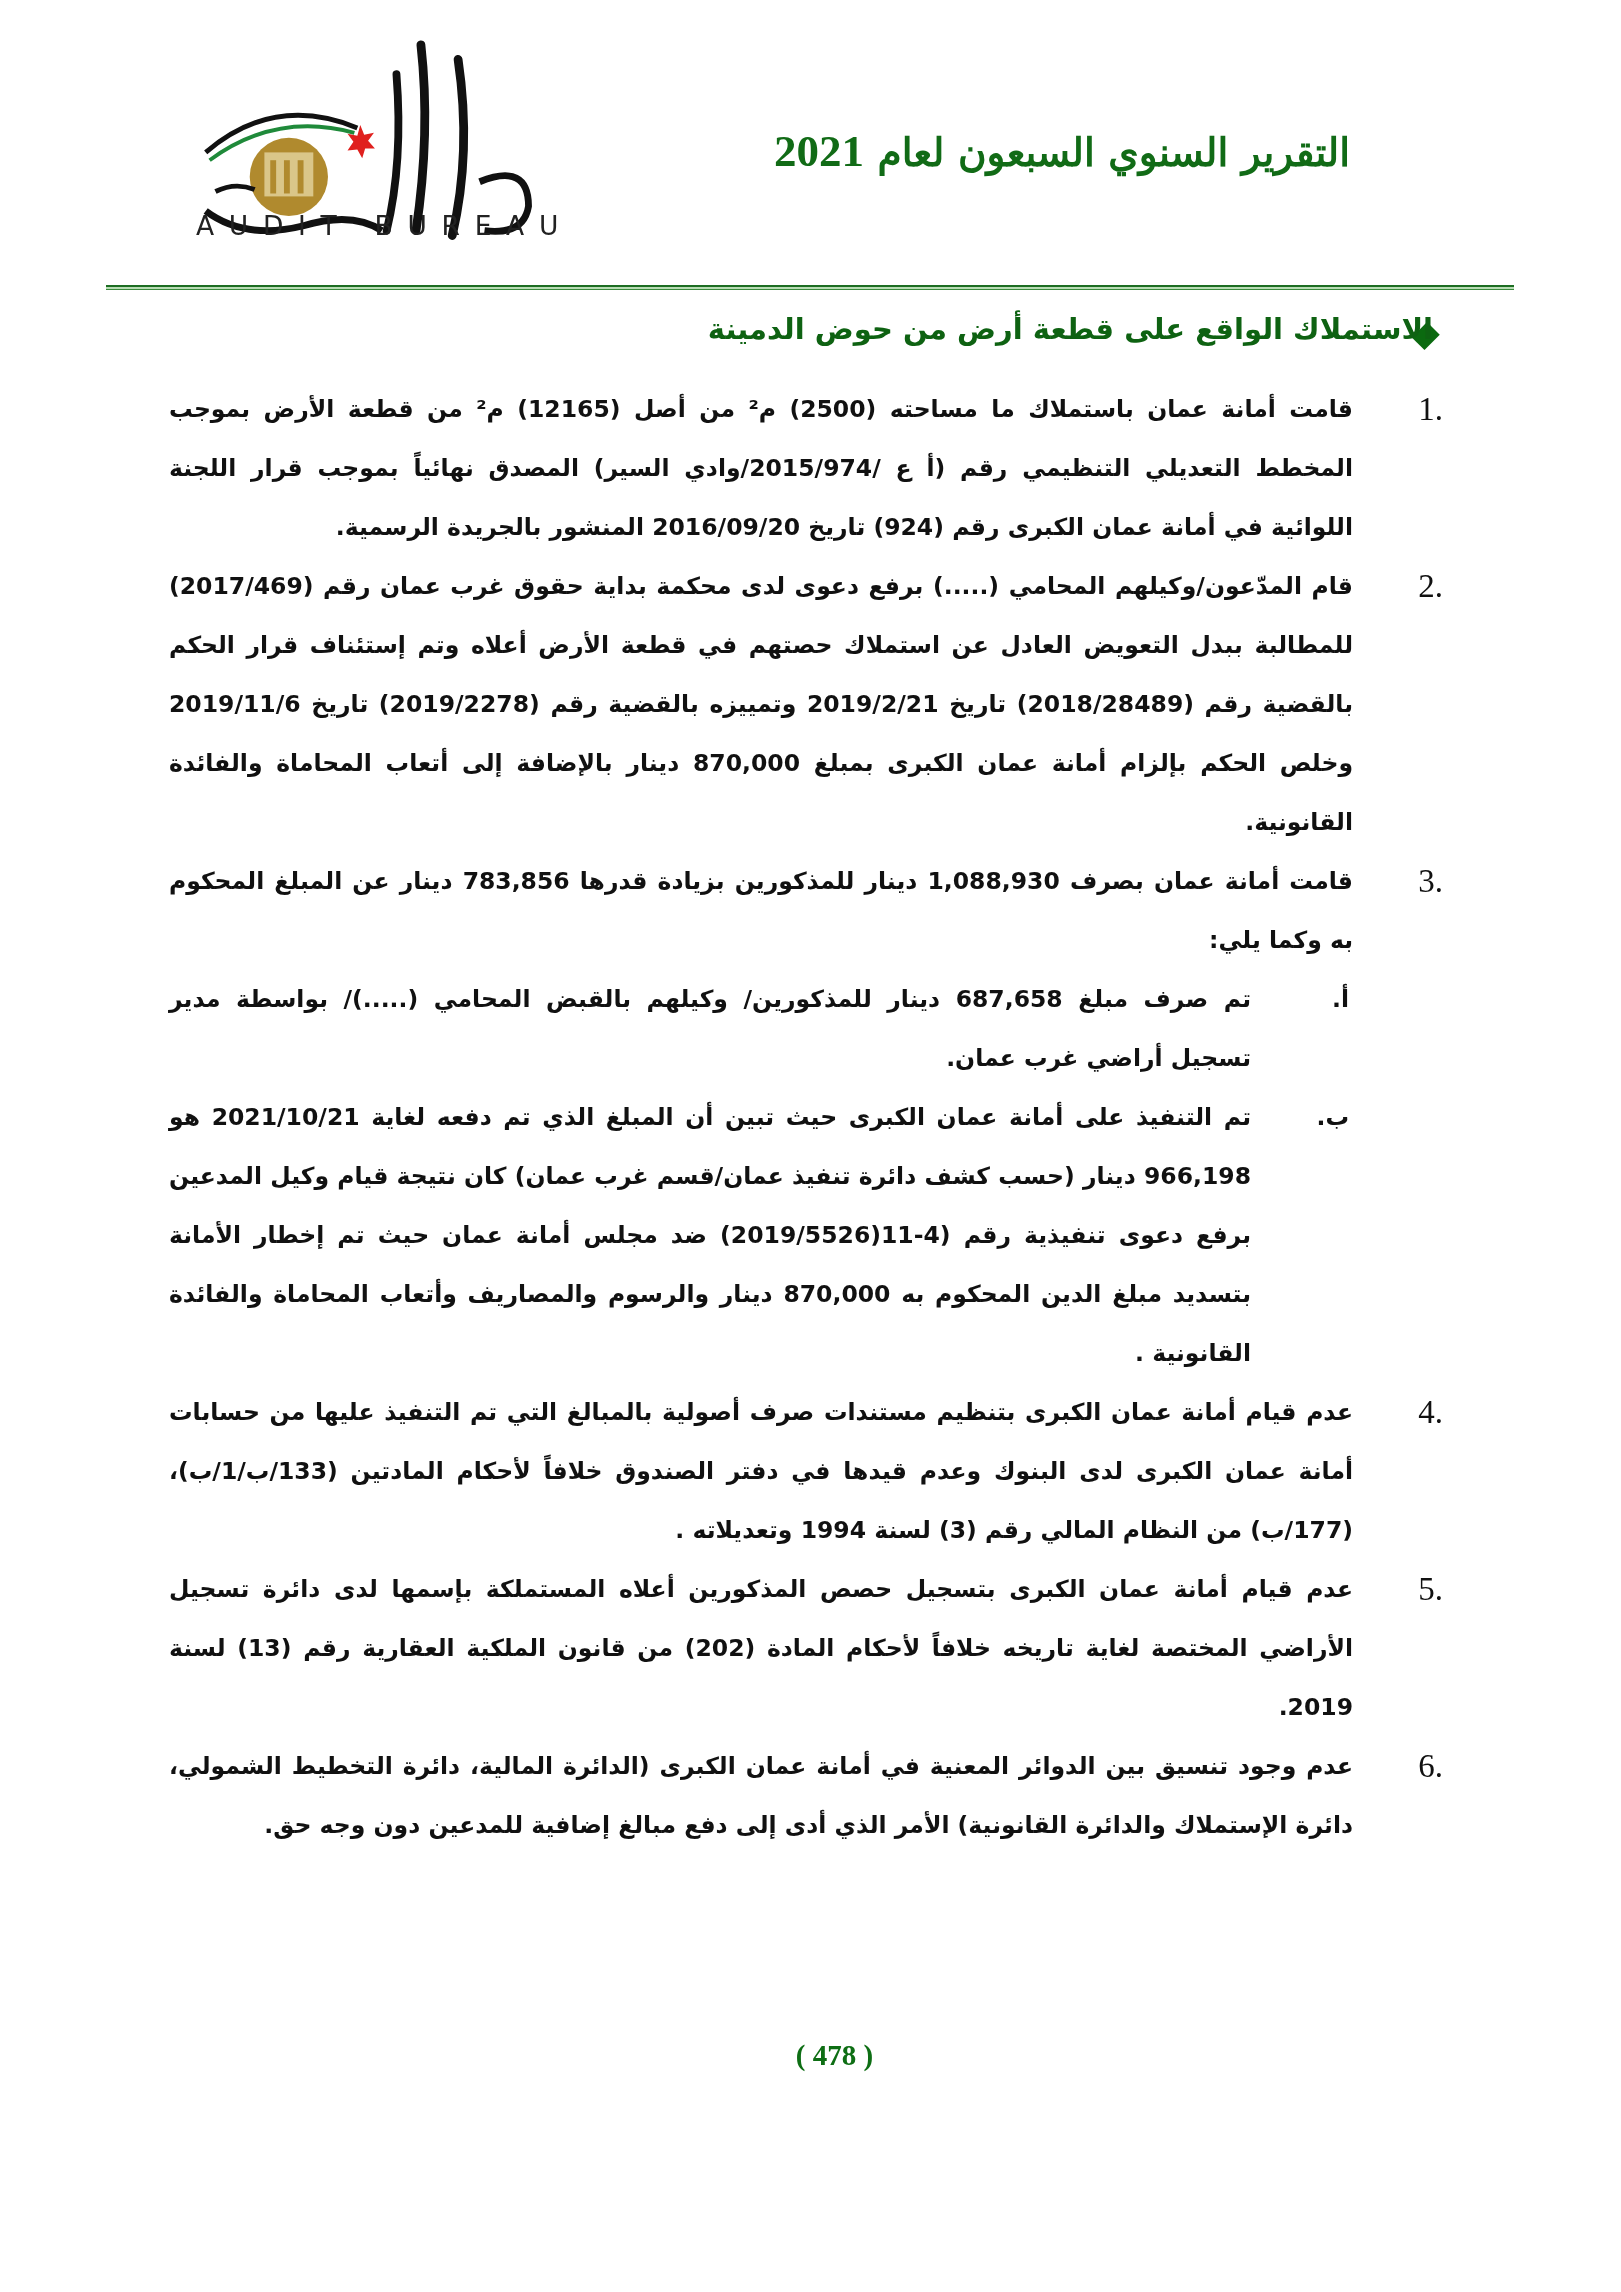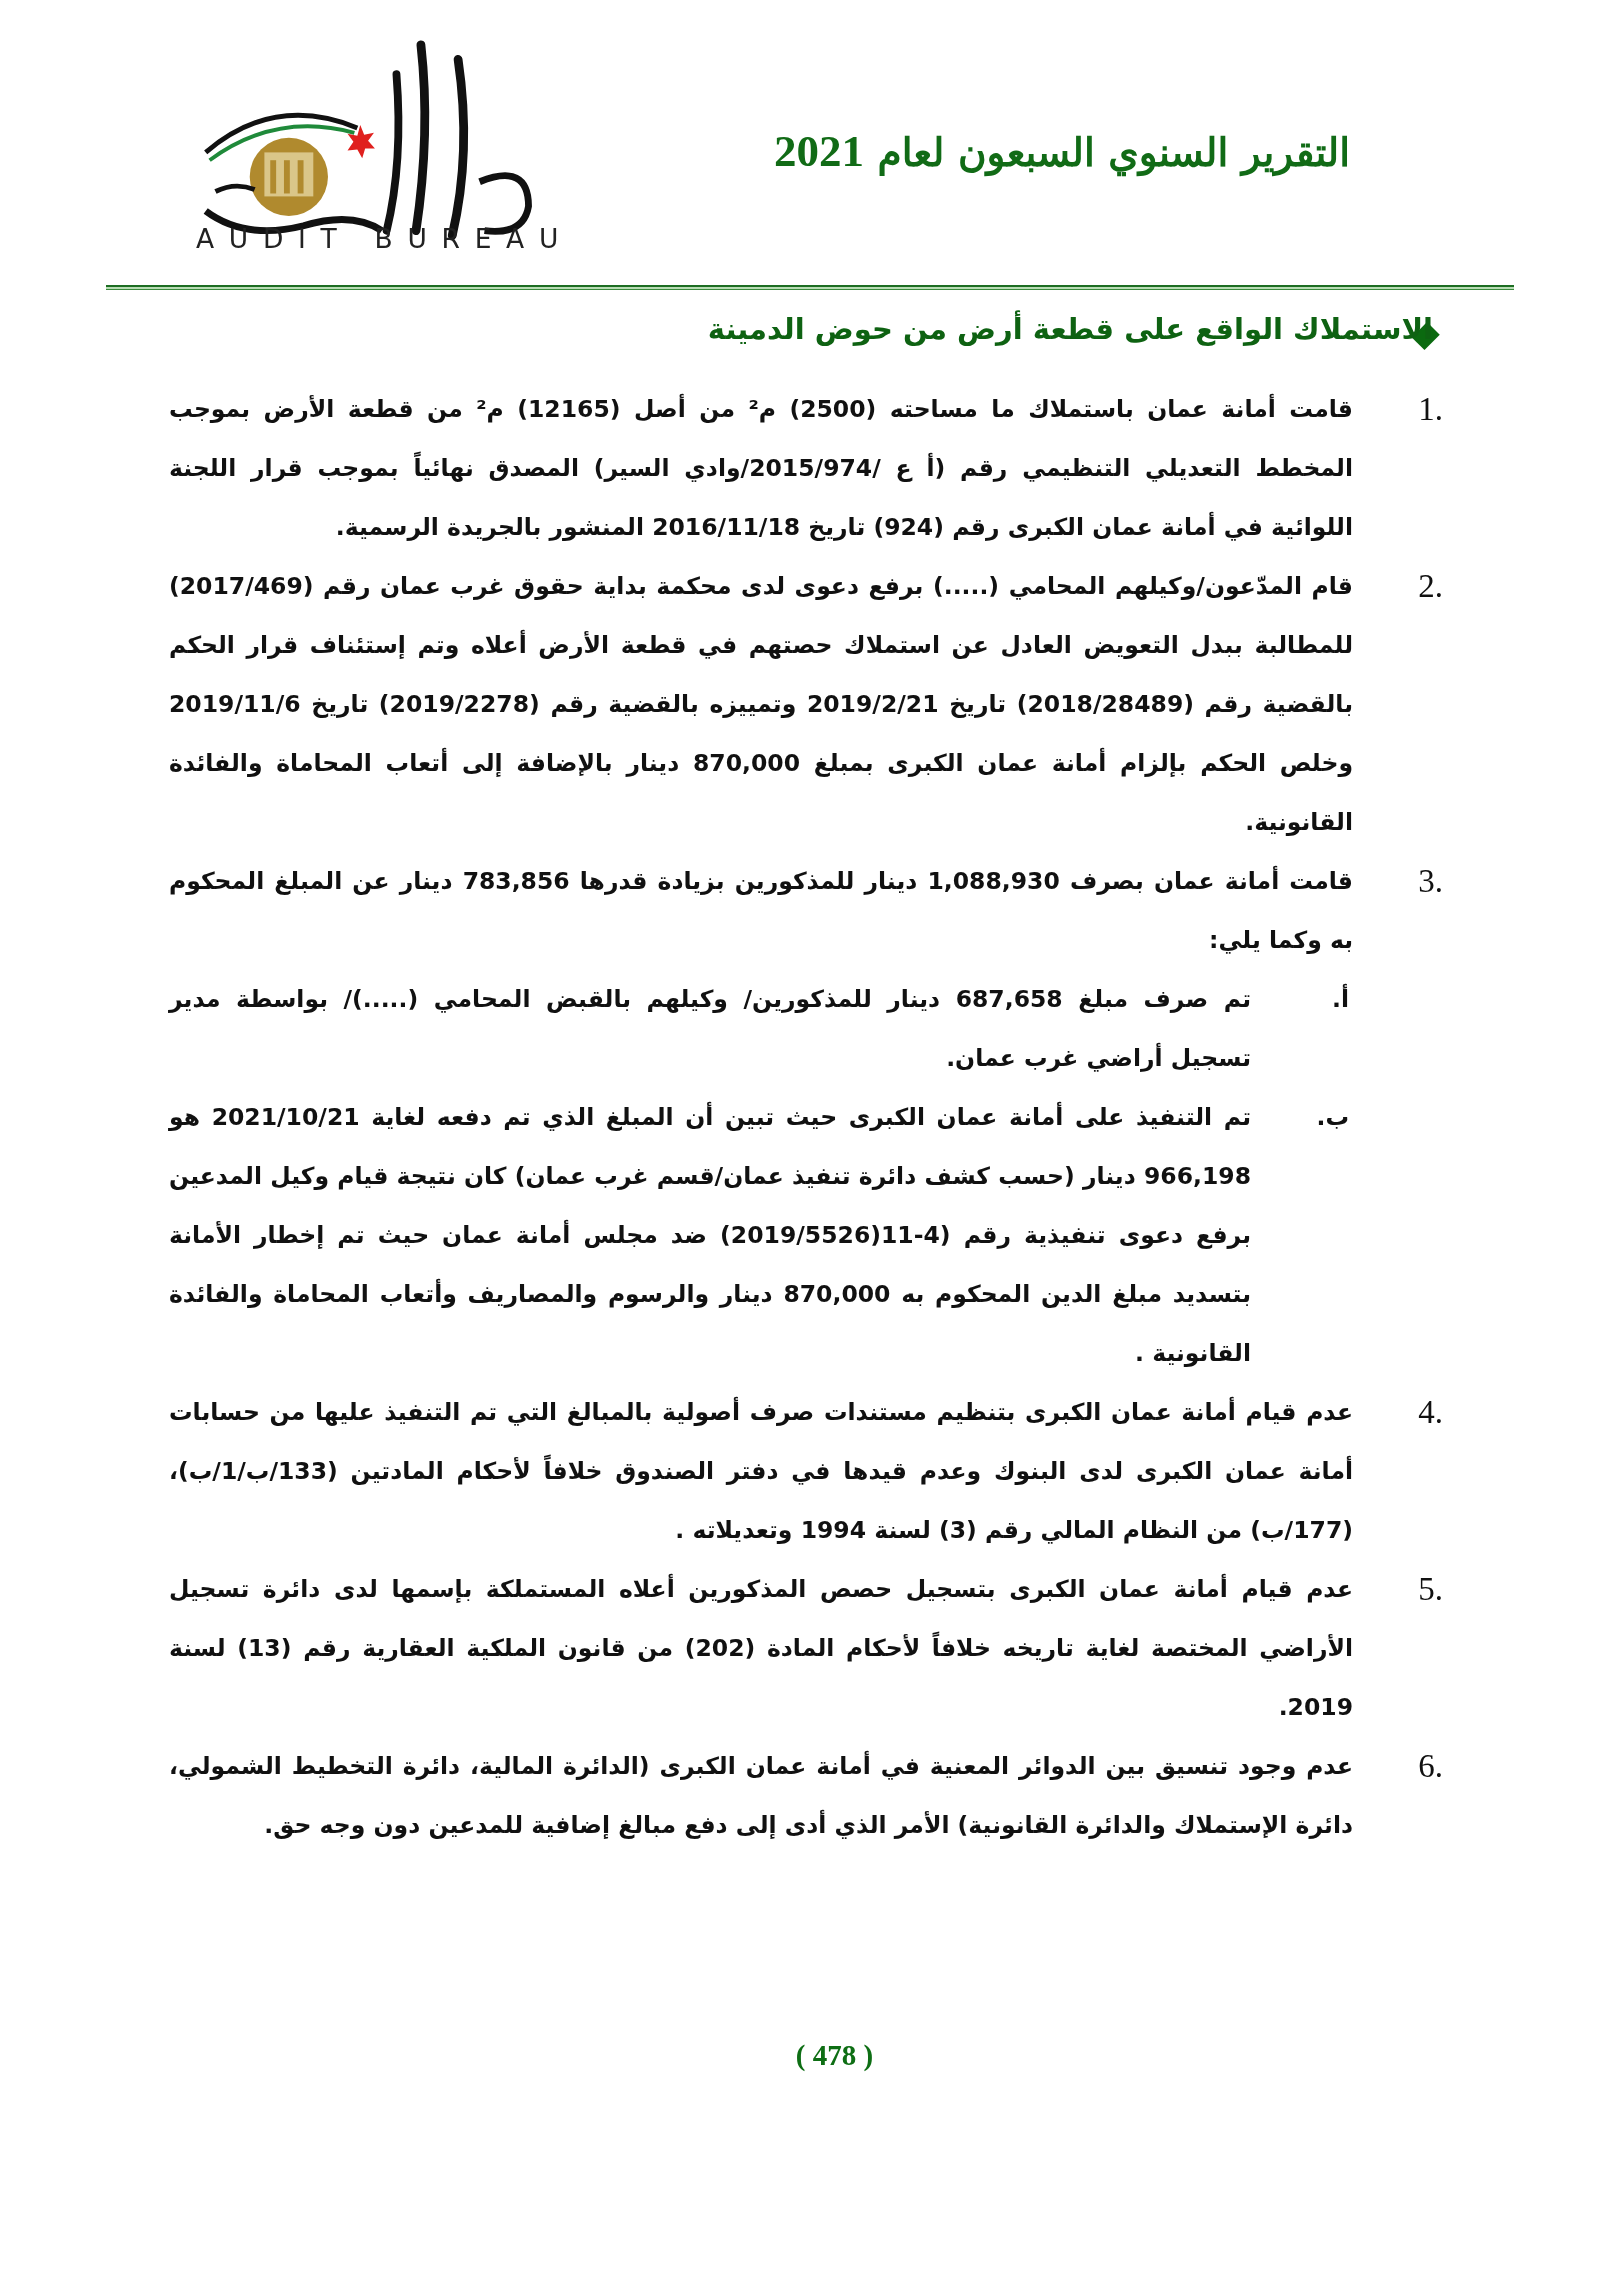--- a/index.html
+++ b/index.html
@@ -2,21 +2,21 @@
 <html lang="ar"><head>
 <meta charset="utf-8">
 <style>
   html, body { margin: 0; padding: 0; background: #ffffff; }
   body { width: 1621px; height: 2293px; position: relative; overflow: hidden;
          font-family: "DejaVu Sans", sans-serif; color: #111; }
 
   
   .logo { position: absolute; left: 186px; top: 35px; width: 372px; height: 225px; }
   .logo svg { width: 100%; height: 100%; }
-  .logo-caption { position: absolute; left: 196px; top: 223px; width: 363px;
+  .logo-caption { position: absolute; left: 196px; top: 210px; width: 363px;
                   font-family: "DejaVu Sans", sans-serif; font-size: 26.5px; letter-spacing: 14.7px;
                   color: #222; font-weight: normal; white-space: nowrap; }
   .report-title { position: absolute; left: 774px; top: 125px; width: 647px; direction: rtl;
                   text-align: left; color: #116b16; font-family: "DejaVu Serif", serif;
                   font-size: 39px; font-weight: bold; white-space: nowrap; }
   .report-title .year { font-family: "Liberation Serif", serif; font-size: 45px; font-weight: bold; }
   .header-rule { position: absolute; left: 106px; top: 285px; width: 1408px; height: 5.9px; }
   .header-rule .r1 { height: 2px; background: #1d6d22; }
   .header-rule .r2 { height: 2px; background: #b8dcb4; }
   .header-rule .r3 { height: 1px; background: #3a8a3c; }
@@ -83,21 +83,21 @@
     <div class="r3"></div>
 </div>
 
 <div class="diamond"></div>
 <div class="section-heading">الاستملاك الواقع على قطعة أرض من حوض الدمينة</div>
 
 <div class="body-text">
 
   <div class="item">
     <span class="num">.1</span>
-    <span class="txt">قامت أمانة عمان باستملاك ما مساحته (2500) م² من أصل (12165) م² من قطعة الأرض بموجب المخطط التعديلي التنظيمي رقم (أ ع /2015/974/وادي السير) المصدق نهائياً بموجب قرار اللجنة اللوائية في أمانة عمان الكبرى رقم (924) تاريخ 2016/11/18 المنشور بالجريدة الرسمية.</span>
+    <span class="txt">قامت أمانة عمان باستملاك ما مساحته (2500) م² من أصل (12165) م² من قطعة الأرض بموجب المخطط التعديلي التنظيمي رقم (أ ع /2015/974/وادي السير) المصدق نهائياً بموجب قرار اللجنة اللوائية في أمانة عمان الكبرى رقم (924) تاريخ 2016/09/20 المنشور بالجريدة الرسمية.</span>
   </div>
 
   <div class="item">
     <span class="num">.2</span>
     <span class="txt">قام المدّعون/وكيلهم المحامي (.....) برفع دعوى لدى محكمة بداية حقوق غرب عمان رقم (2017/469) للمطالبة ببدل التعويض العادل عن استملاك حصتهم في قطعة الأرض أعلاه وتم إستئناف قرار الحكم بالقضية رقم (2018/28489) تاريخ 2019/2/21 وتمييزه بالقضية رقم (2019/2278) تاريخ 2019/11/6 وخلص الحكم بإلزام أمانة عمان الكبرى بمبلغ 870,000 دينار بالإضافة إلى أتعاب المحاماة والفائدة القانونية.</span>
   </div>
 
   <div class="item">
     <span class="num">.3</span>
     <span class="txt">قامت أمانة عمان بصرف 1,088,930 دينار للمذكورين بزيادة قدرها 783,856 دينار عن المبلغ المحكوم به وكما يلي:</span>

